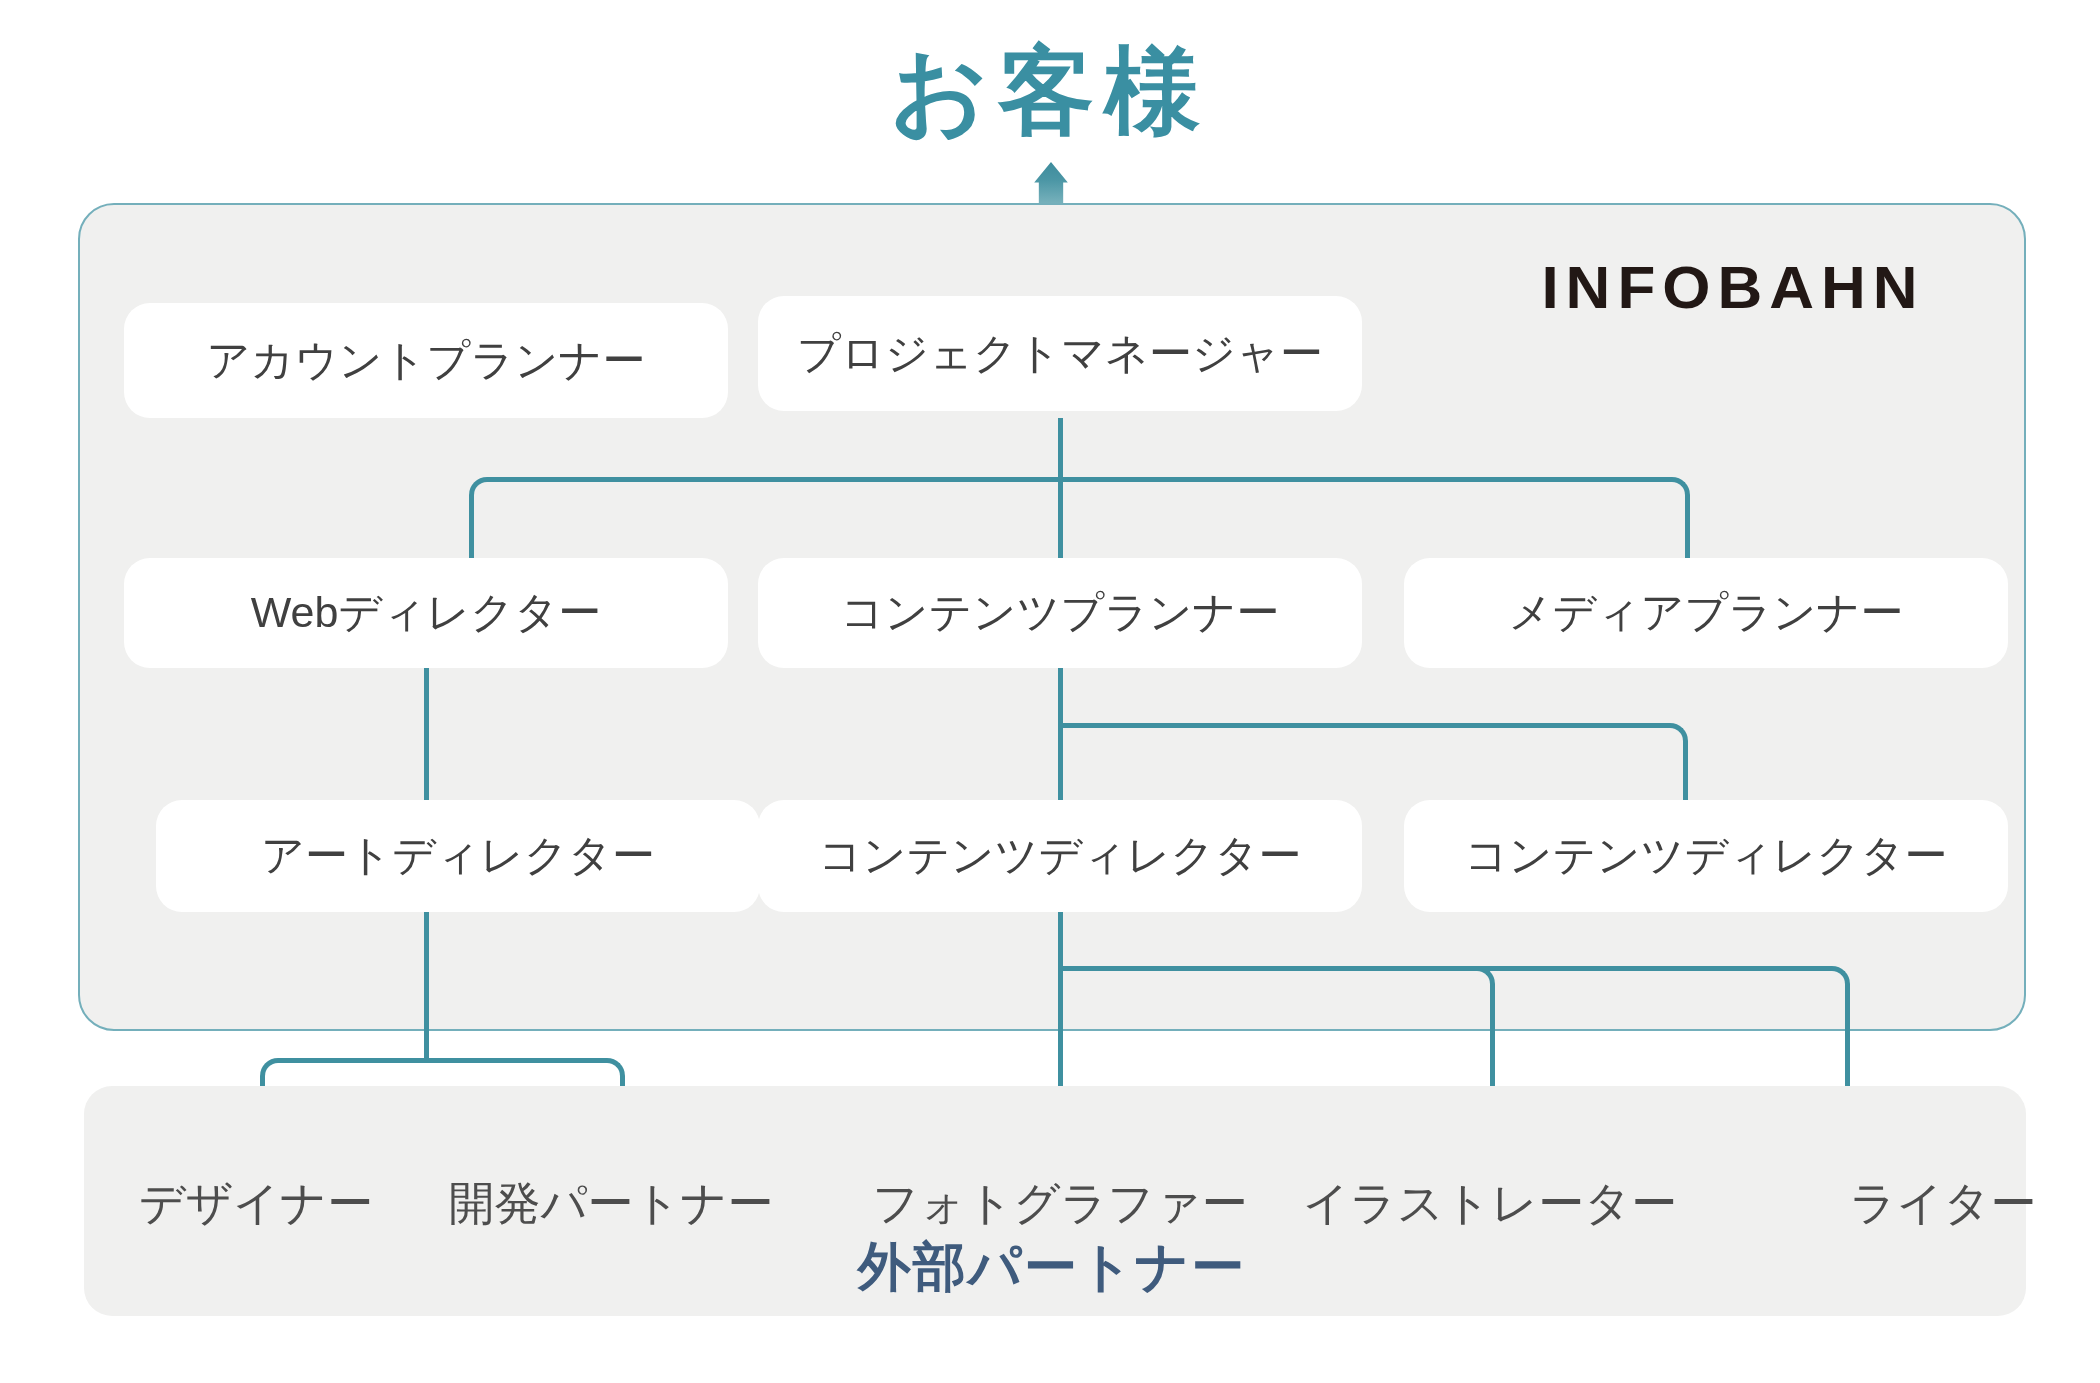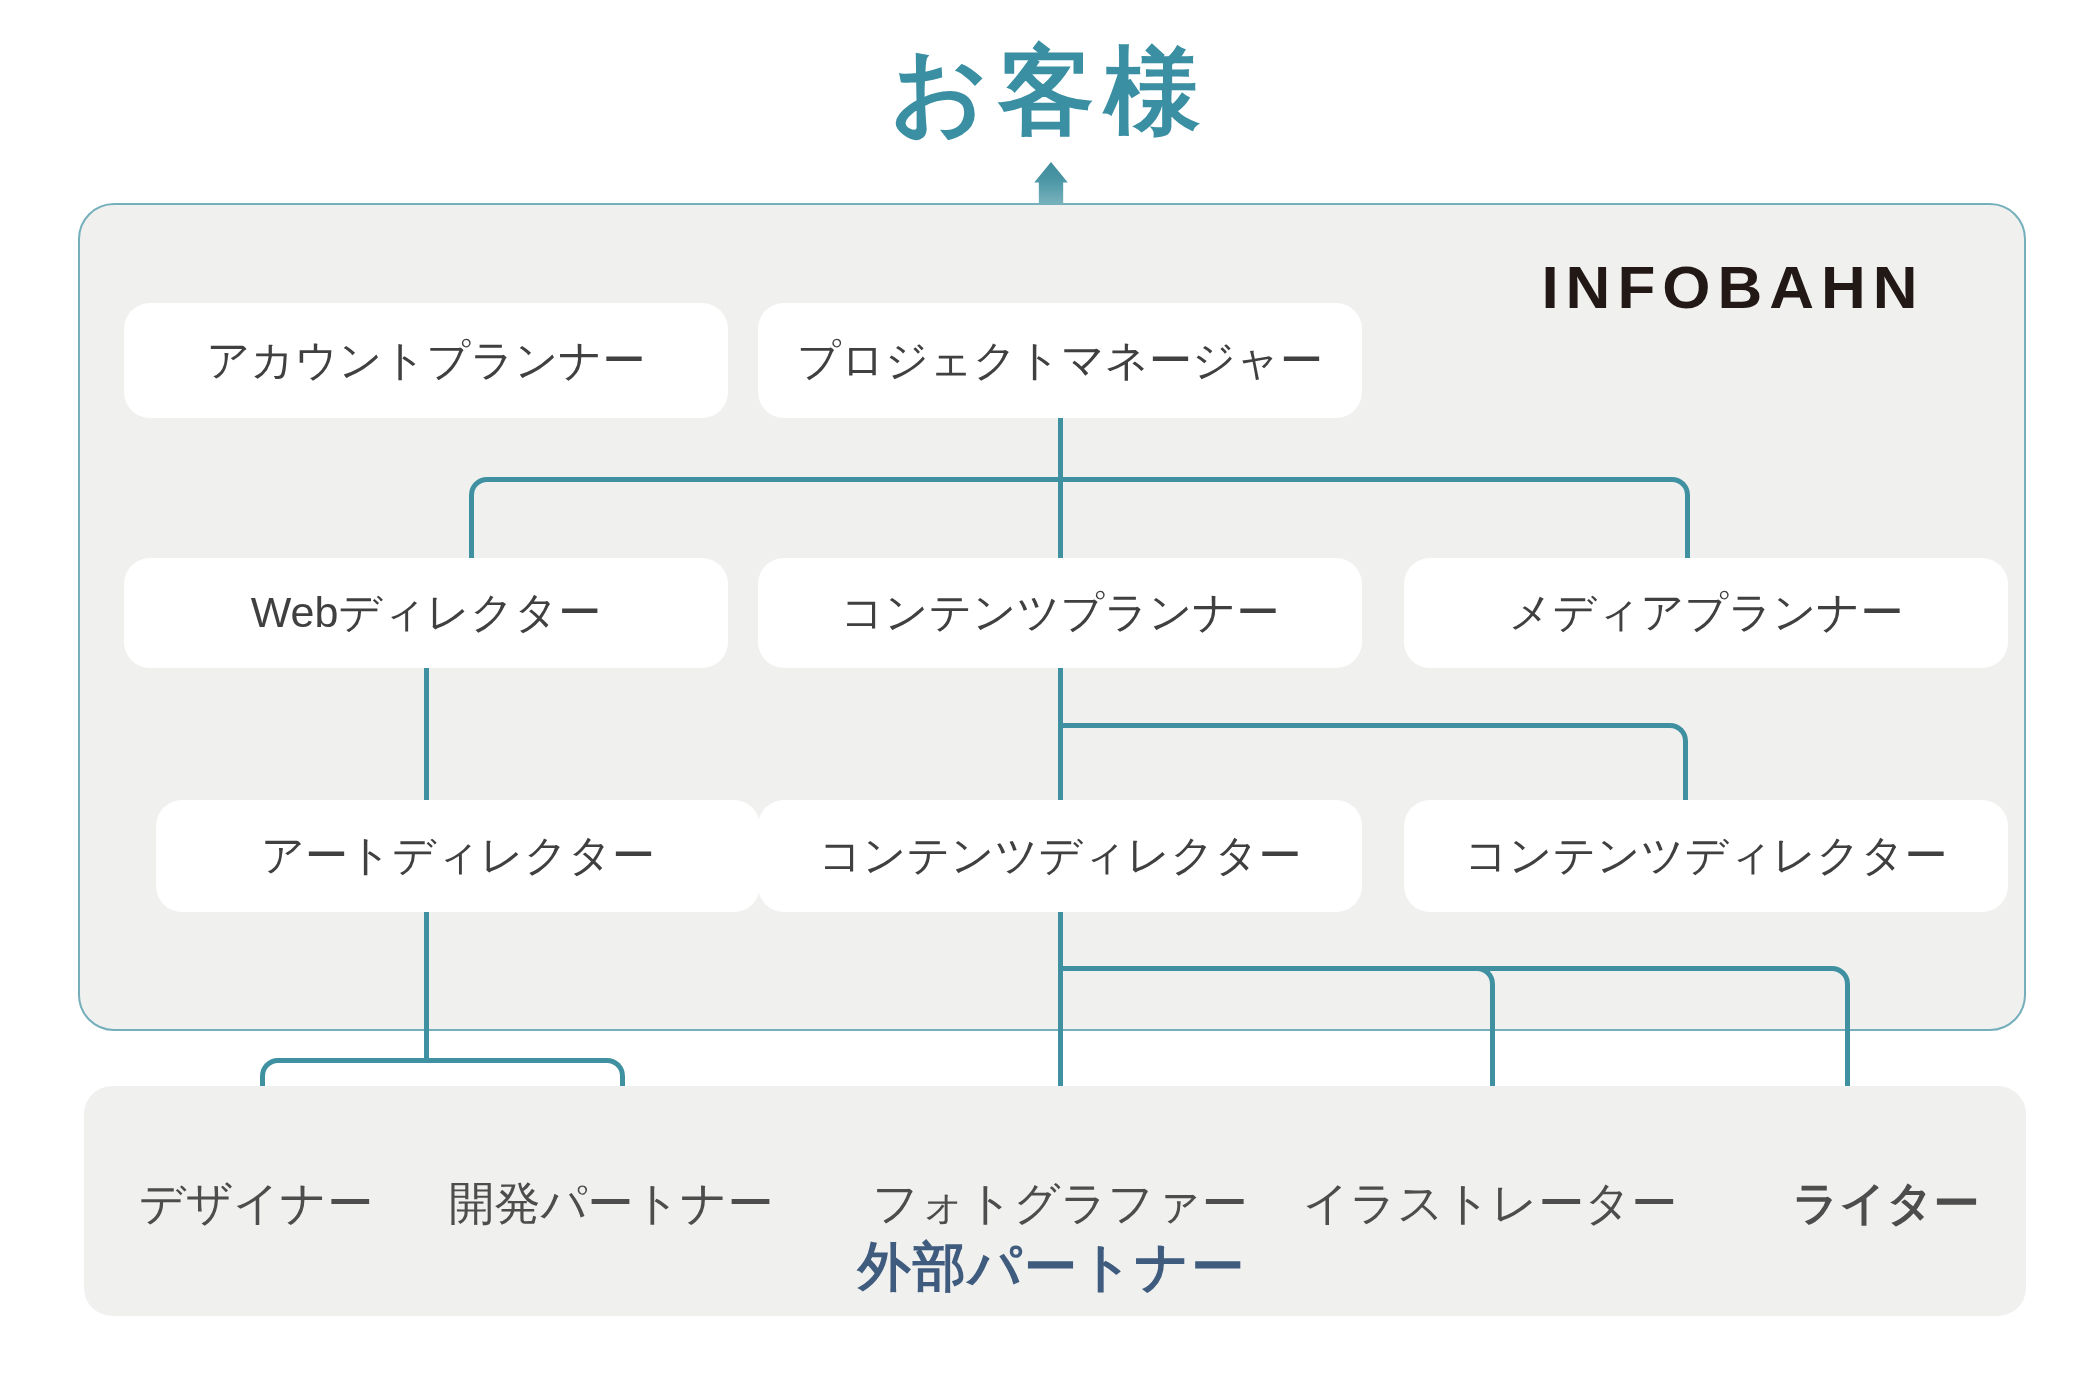--- a/index.html
+++ b/index.html
@@ -28,21 +28,21 @@
     font-size:62px;font-weight:bold;color:#221815;letter-spacing:7px;
     transform:scaleY(0.94);white-space:nowrap;
   }
   
   .role{
     position:absolute;background:#ffffff;border-radius:26px;
     display:flex;align-items:center;justify-content:center;
     font-size:43px;color:#404040;white-space:nowrap;
   }
   .r1c1{left:124px;top:303px;width:604px;height:115px;}
-  .r1c2{left:758px;top:303px;width:604px;height:115px;font-family:Liberation Mono, monospace;}
+  .r1c2{left:758px;top:296px;width:604px;height:115px;font-family:Liberation Mono, monospace;}
   .r2c1{left:124px;top:558px;width:604px;height:110px;}
   .r2c2{left:758px;top:558px;width:604px;height:110px;}
   .r2c3{left:1404px;top:558px;width:604px;height:110px;}
   .r3c1{left:124px;top:800px;width:604px;height:112px;margin-left:32px;}
   .r3c2{left:758px;top:800px;width:604px;height:112px;}
   .r3c3{left:1404px;top:800px;width:604px;height:112px;}
   
   .vline{position:absolute;width:5px;background:#3f90a0;}
   .v-pm{left:1058px;top:418px;height:140px;}
   .v-web{left:424px;top:668px;height:132px;}
@@ -65,21 +65,21 @@
   
   .external-box{
     position:absolute;left:84px;top:1086px;width:1942px;height:230px;
     background:#f0f0ef;border-radius:28px;
   }
   .ext-role{
     position:absolute;top:1140px;transform:translateX(-50%);
     font-size:46px;color:#4d4d4d;white-space:nowrap;margin-top:33px;
   }
   .ext-d{left:256px;} .ext-k{left:611px;} .ext-f{left:1060px;}
-  .ext-i{left:1490px;} .ext-w{left:1886px;font-weight:bold;}
+  .ext-i{left:1490px;} .ext-w{left:1943px;}
   .external-label{
     position:absolute;left:1052px;top:1232px;transform:translateX(-50%);
     font-size:53px;font-weight:bold;color:#3f5b7d;letter-spacing:2px;white-space:nowrap;
   }
 </style>
 </head>
 <body>
 
 <div id="canvas">
 

